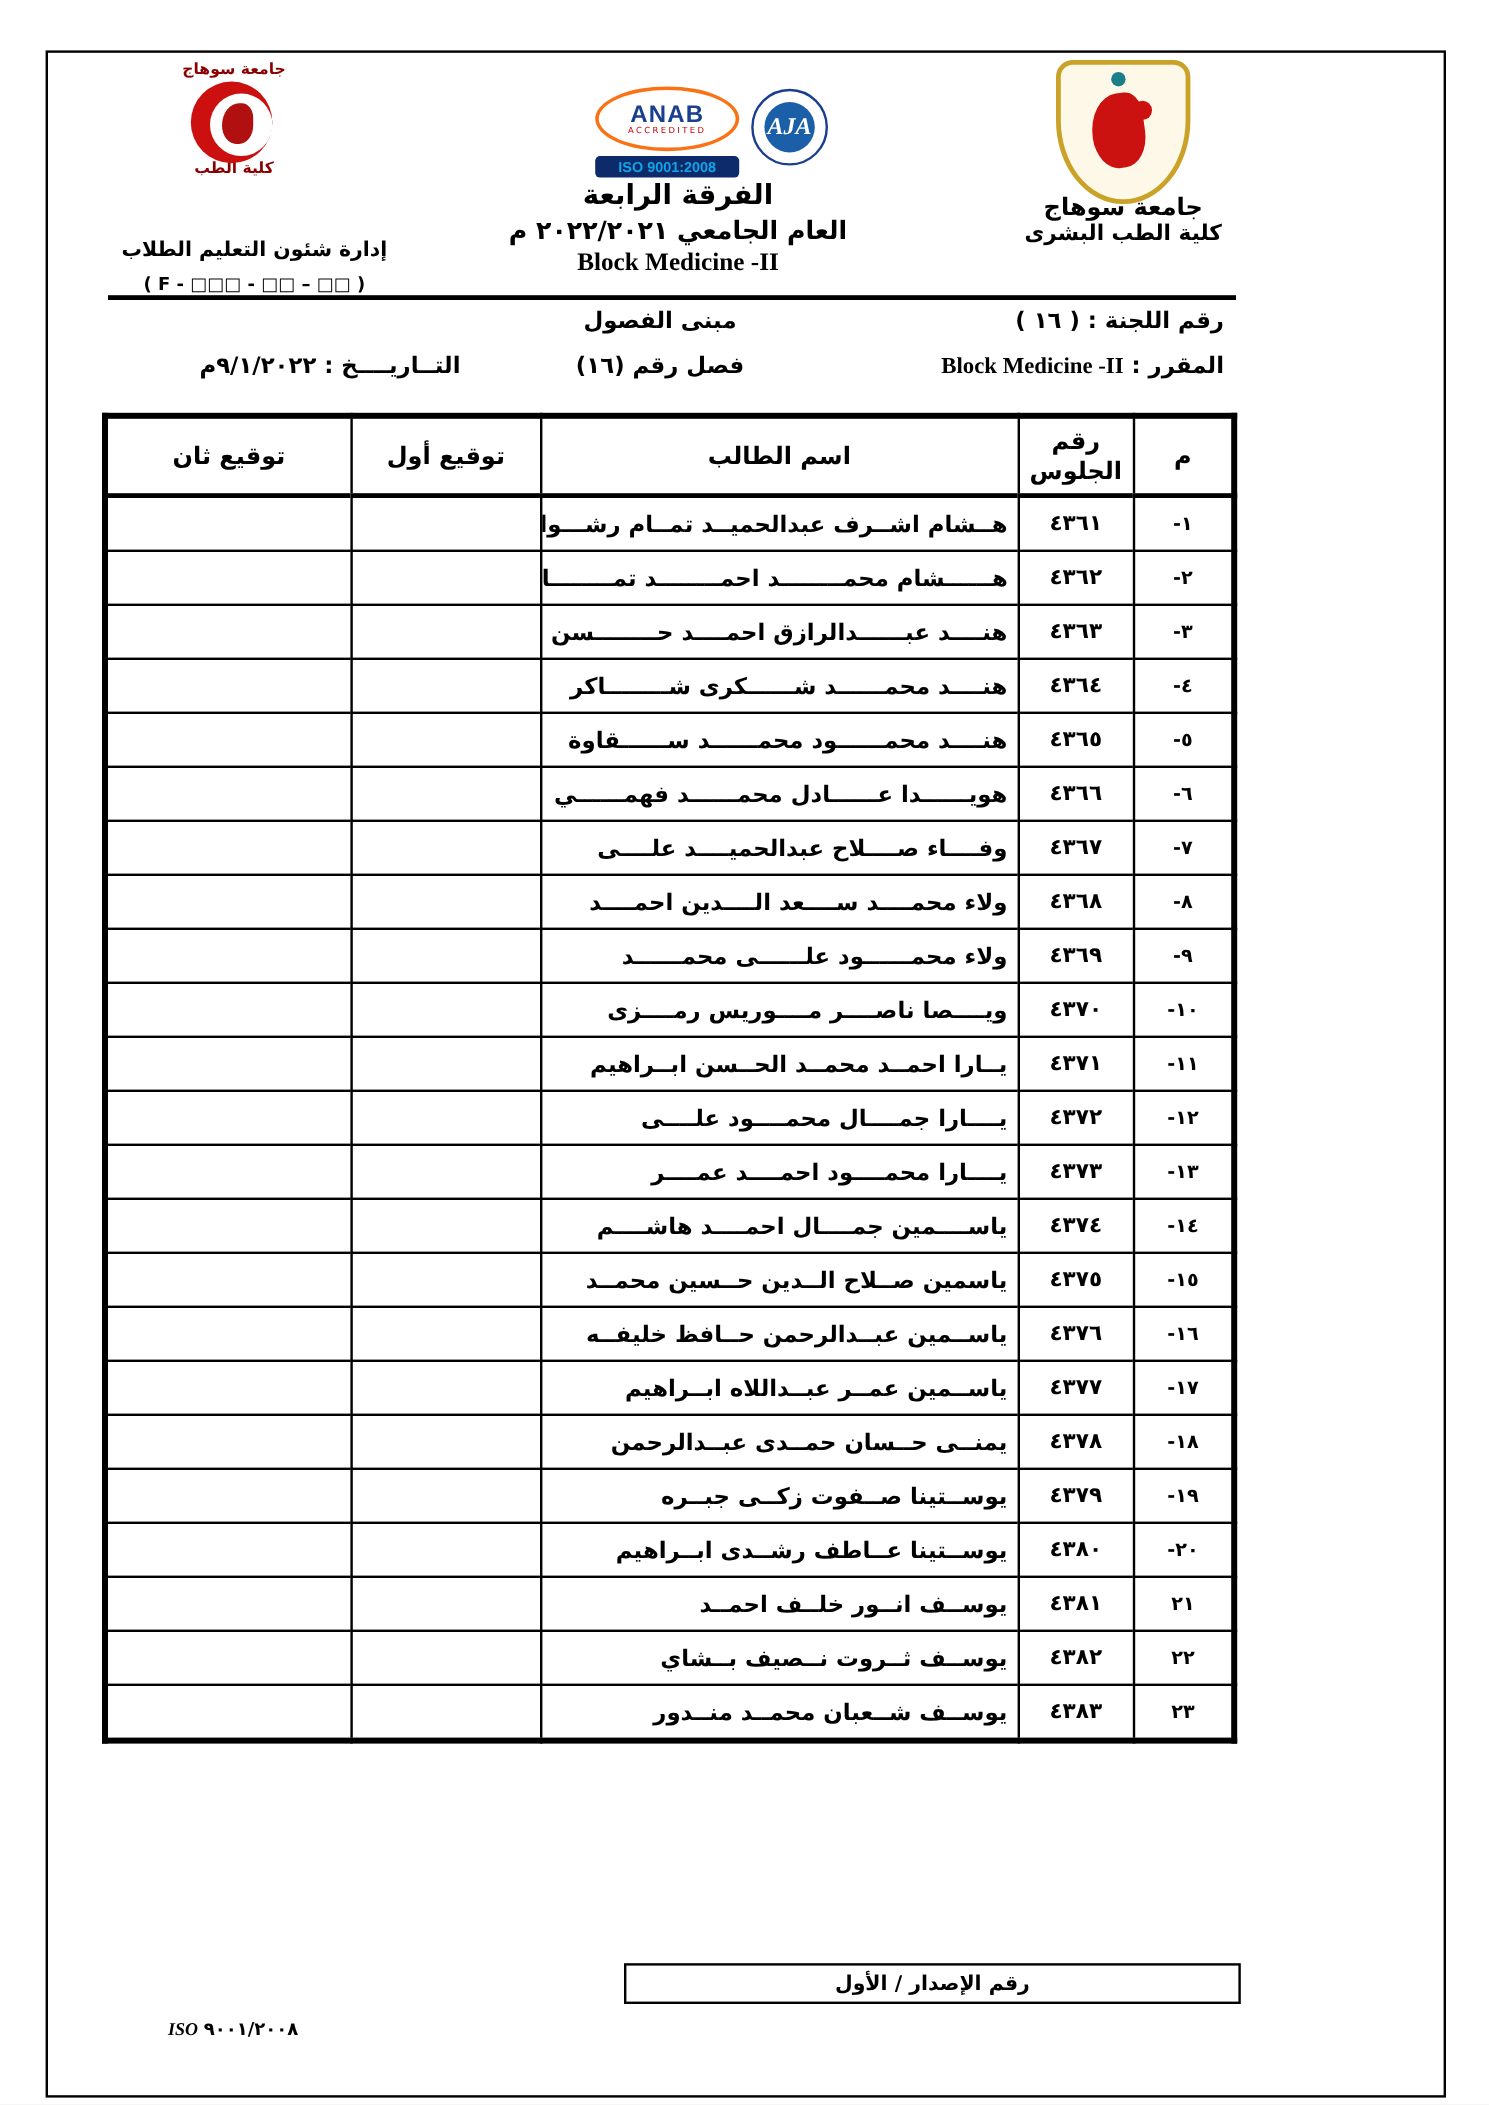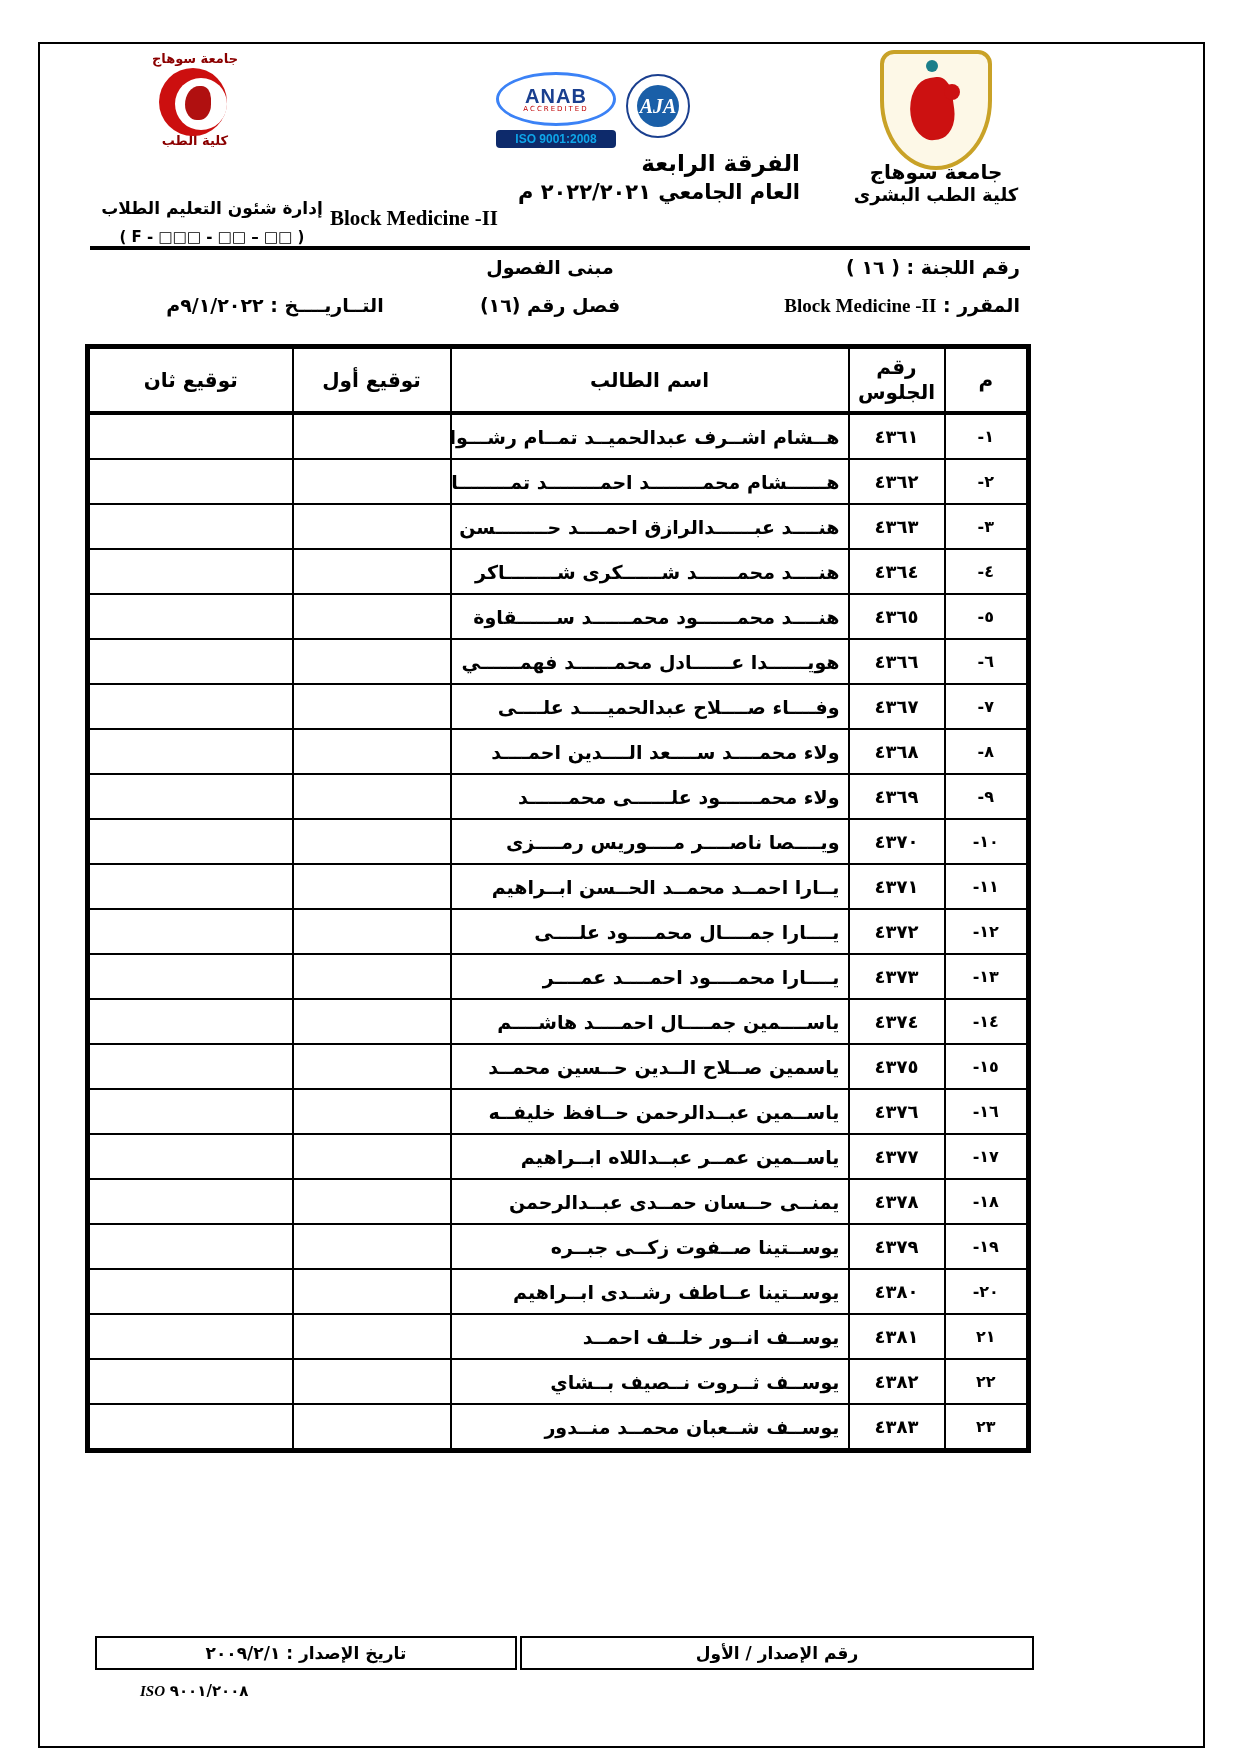--- a/index.html
+++ b/index.html
@@ -17,38 +17,38 @@
   .faculty-logo .arc-text { font-size:13px; font-weight:bold; color:#8b0000; line-height:1.1; }
   .crescent-wrap { position:relative; width:80px; height:64px; margin:2px auto; }
   .crescent { position:absolute; left:4px; top:0; width:68px; height:68px; border-radius:50%; background:#cc0f0f; }
   .crescent:after { content:""; position:absolute; left:16px; top:10px; width:52px; height:52px; border-radius:50%; background:#ffffff; }
   .face-blob { position:absolute; left:30px; top:18px; width:26px; height:34px; background:#b01010; border-radius:60% 40% 50% 50%; }
 
   .dept-text { left:92px; top:198px; width:240px; text-align:center; font-size:17px; font-weight:bold; }
   .dept-code { left:92px; top:228px; width:240px; text-align:center; font-size:15px; font-weight:bold; direction:ltr; }
 
   .anab { left:496px; top:72px; width:120px; text-align:center; }
-  .anab-oval { height:48px; border:3px solid #3b82f6; border-radius:50%; display:flex; flex-direction:column; align-items:center; justify-content:center; background:#fff; }
+  .anab-oval { height:48px; border:3px solid #f97316; border-radius:50%; display:flex; flex-direction:column; align-items:center; justify-content:center; background:#fff; }
   .anab-oval .anab-word { color:#1a3f8f; font-weight:bold; font-size:20px; letter-spacing:1px; line-height:1; font-family:"Liberation Sans", sans-serif; }
   .anab-oval .anab-sub { color:#c00000; font-size:7px; letter-spacing:2px; line-height:1; }
   .anab-bar { margin-top:4px; background:#0d2a6b; color:#0ea5e9; font-size:12px; font-weight:bold; border-radius:4px; padding:2px 0; font-family:"Liberation Sans", sans-serif; direction:ltr; }
 
   .aja { left:626px; top:74px; width:60px; height:60px; border-radius:50%; border:2px solid #1a3f8f; display:flex; align-items:center; justify-content:center; background:#fff; }
   .aja-inner { width:42px; height:42px; border-radius:50%; background:#1a5fa8; color:#fff; display:flex; align-items:center; justify-content:center; font-weight:bold; font-style:italic; font-size:20px; font-family:"Liberation Serif", serif; }
 
   .emblem { left:880px; top:50px; width:104px; height:112px; background:#fdf8e7; border:4px solid #c9a227; border-radius:14px 14px 50% 50% / 14px 14px 58% 58%; }
   .emblem .gem { position:absolute; left:42px; top:6px; width:12px; height:12px; border-radius:50%; background:#1b7f8a; }
   .emblem .red-shape { position:absolute; left:26px; top:24px; width:44px; height:62px; background:#cc1111; border-radius:55% 30% 45% 45%; transform:rotate(-8deg); }
   .emblem .red-dot { position:absolute; left:60px; top:30px; width:16px; height:16px; background:#cc1111; border-radius:50%; }
 
   .univ-text { left:846px; top:160px; width:180px; text-align:center; }
   .univ-text .l1 { font-size:20px; font-weight:bold; }
   .univ-text .l2 { font-size:18px; font-weight:bold; }
 
-  .center-block { left:330px; top:150px; width:470px; }
+  .center-block { left:330px; top:150px; width:470px; text-align:center; }
   .center-block .grade   { font-size:23px; font-weight:bold; }
   .center-block .year    { font-size:21px; font-weight:bold; margin-top:4px; }
   .center-block .course  { font-size:21px; font-weight:bold; font-family:"Liberation Serif", serif; direction:ltr; margin-top:2px; }
 
   .rule { left:90px; top:246px; width:940px; height:4px; background:#000; }
 
   .info-line { height:34px; font-size:19px; font-weight:bold; white-space:nowrap; }
   .ir1 { top:256px; }
   .ir2 { top:294px; }
   .info-right  { left:620px; width:400px; text-align:left;  direction:rtl; }
@@ -336,18 +336,17 @@
           <td class="c-idx">٢٣</td>
           <td class="c-seat">٤٣٨٣</td>
           <td class="c-name">يوســف شــعبان محمــد منــدور</td>
           <td class="c-sig1"></td>
           <td class="c-sig2"></td>
         </tr>
       </tbody>
   </table>
 
   <div class="foot-box foot-right">رقم الإصدار / الأول</div>
-  <div class="foot-box foot-left">تاريخ الإصدار : ٢٠٠٩/٢/١</div>
   <div class="abs iso-line">
     <span class="iso-word">ISO</span>
     <span class="iso-num">٩٠٠١/٢٠٠٨</span>
   </div>
 </div>
 
 </body></html>

